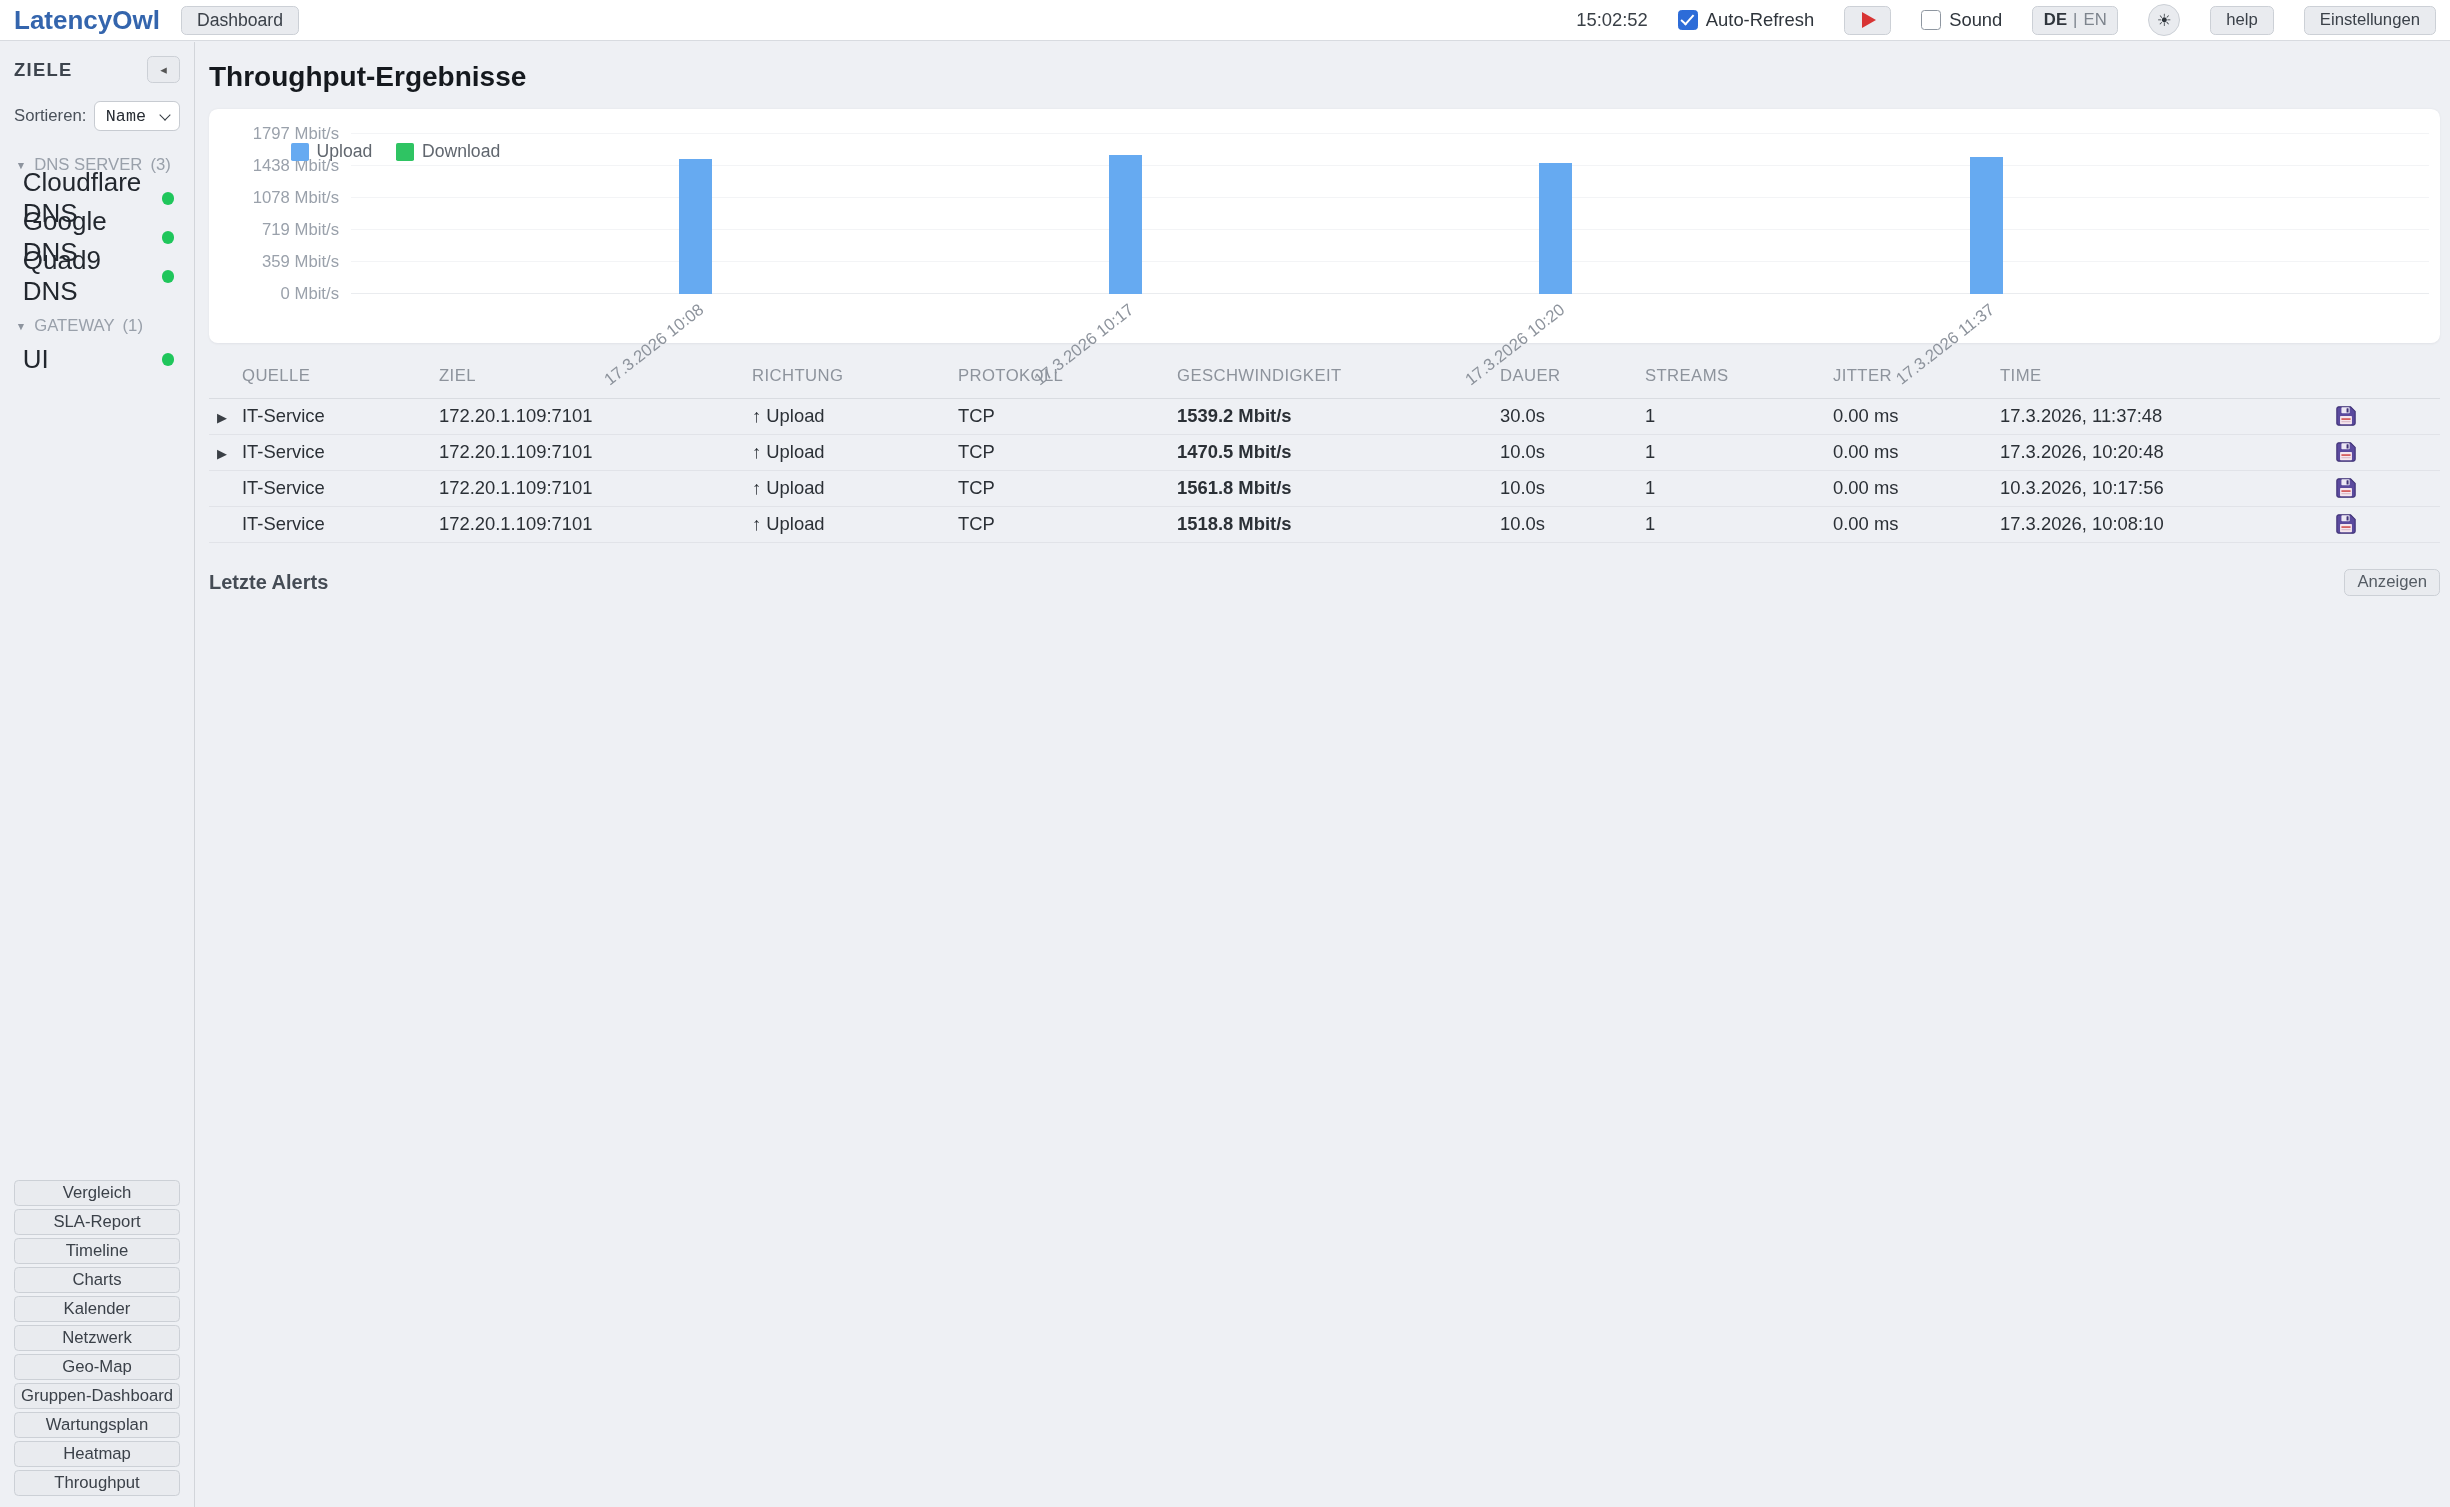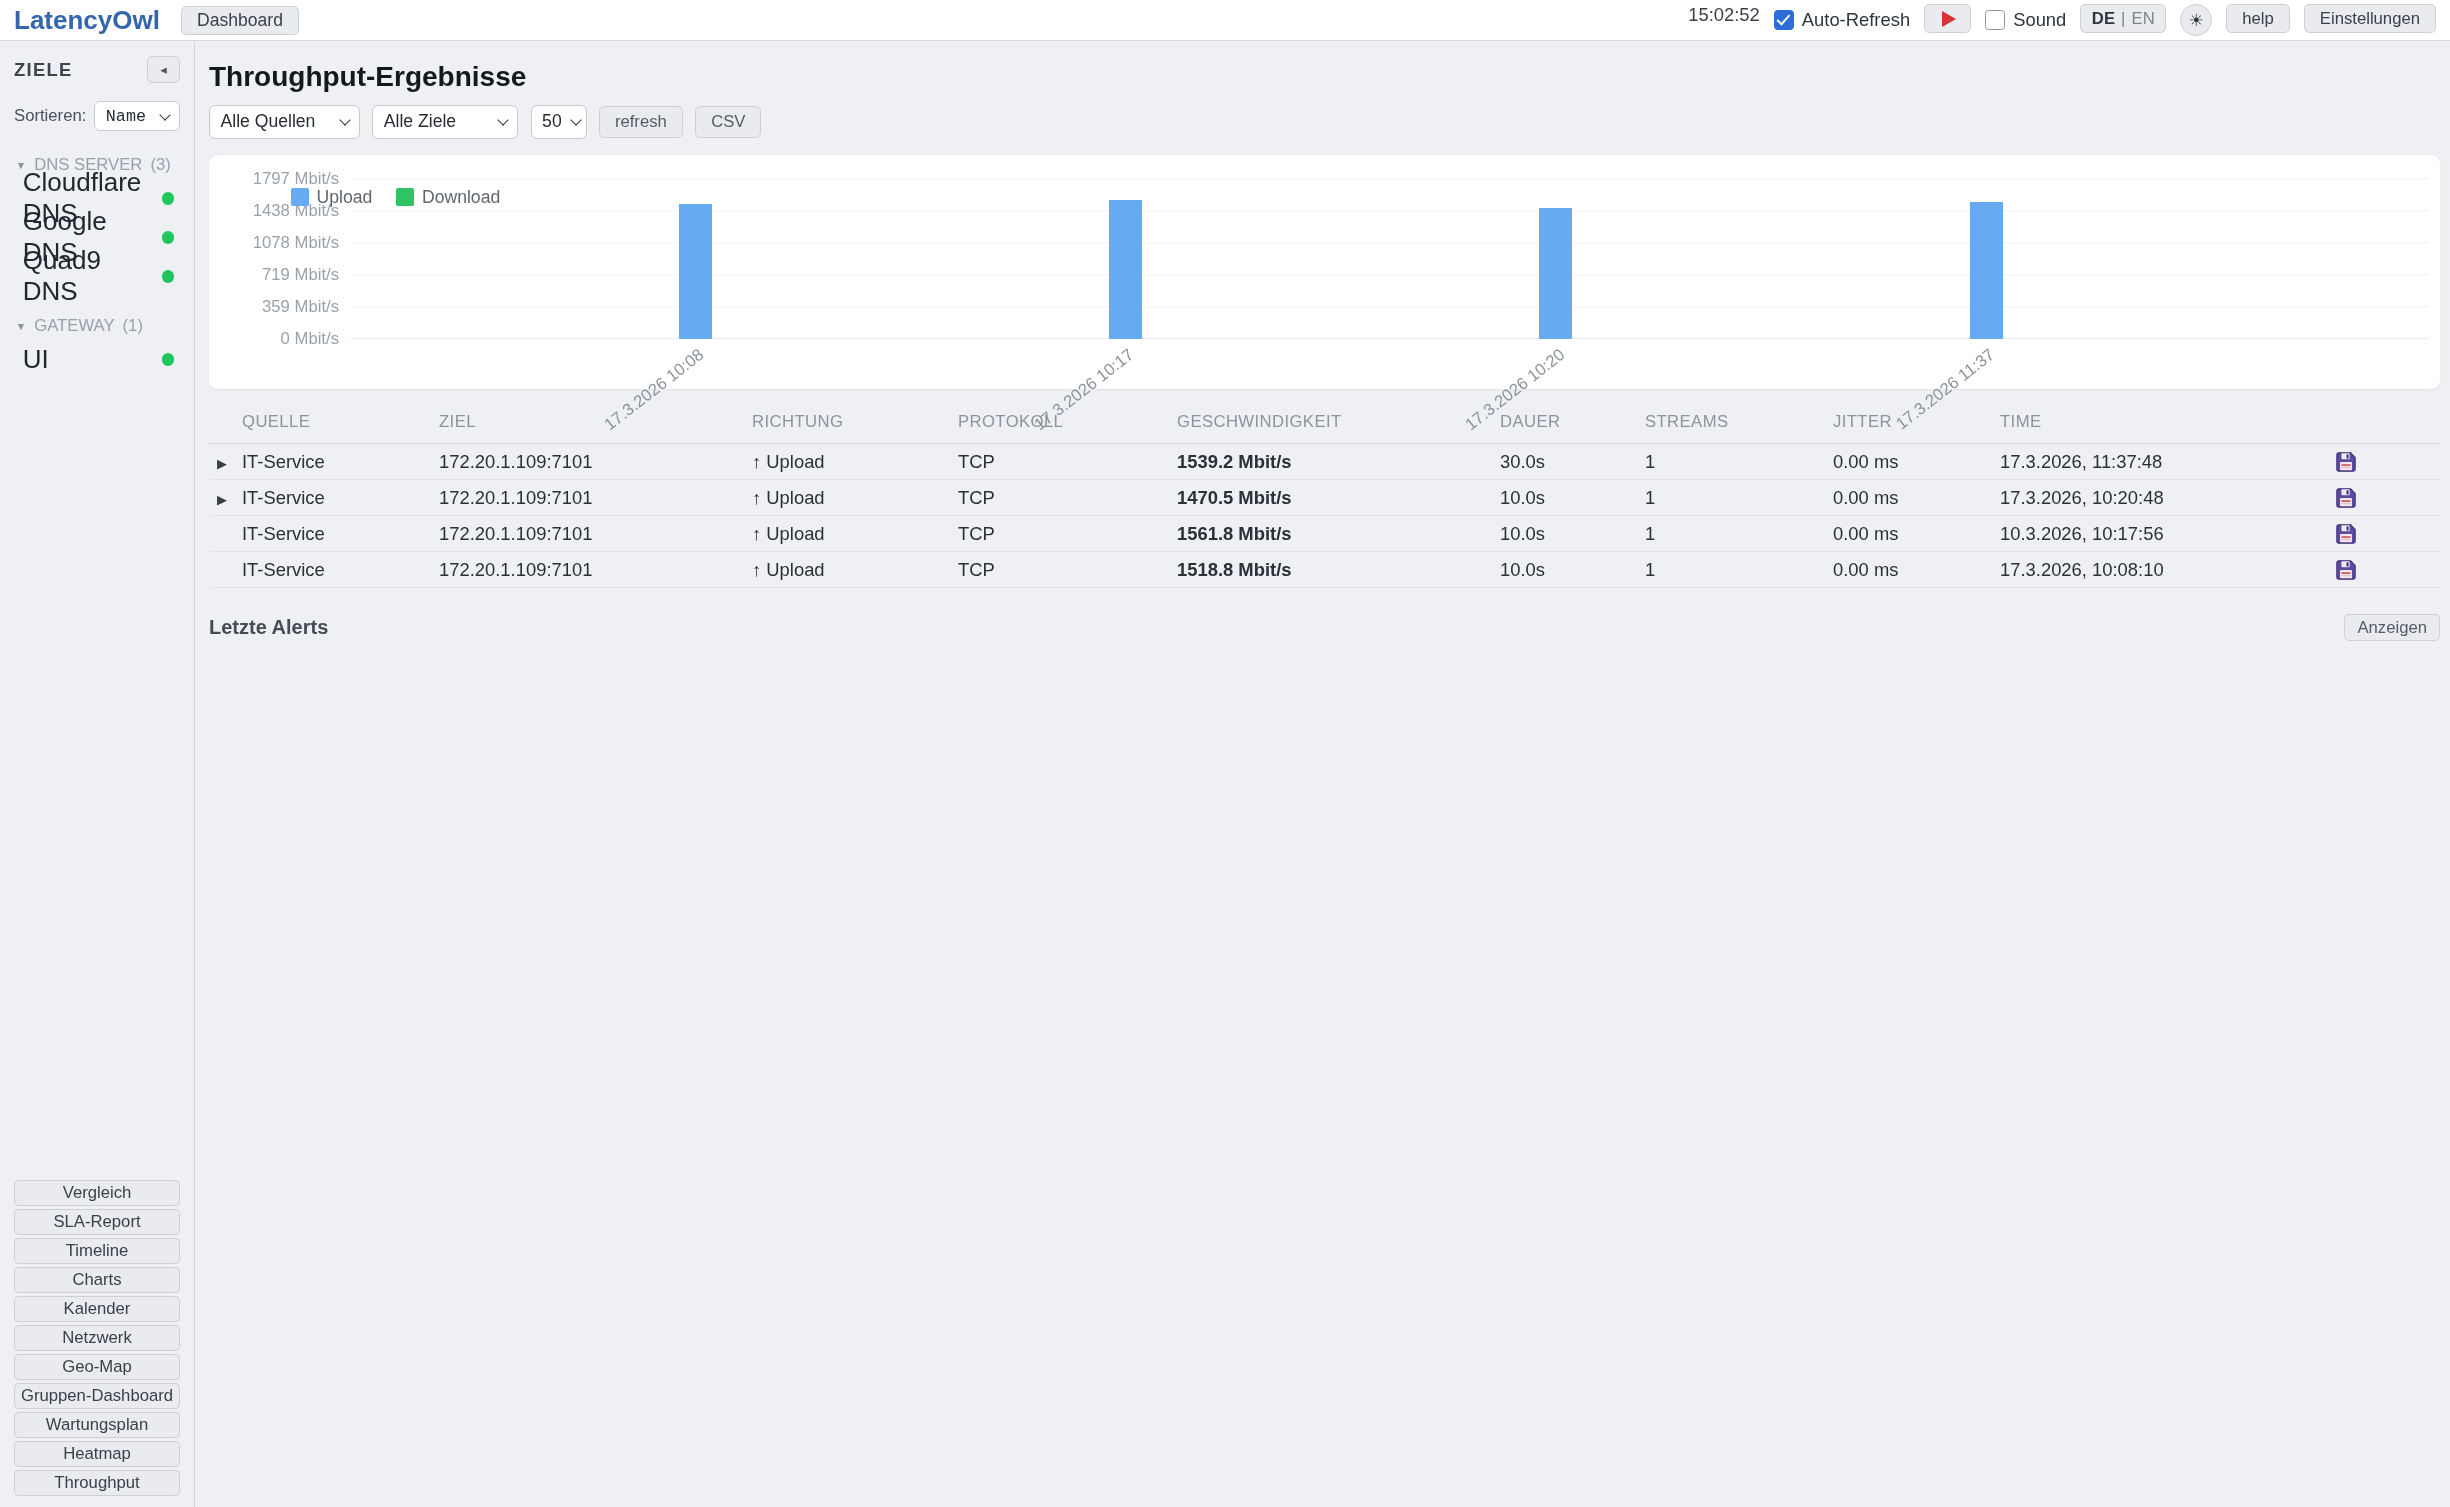--- a/index.html
+++ b/index.html
@@ -9,21 +9,21 @@
   
   .topbar { position:absolute; top:0; left:0; width:2450px; height:41px; background:#fff;
     border-bottom:0.9px solid #d8dbe0; display:flex; align-items:center; justify-content:space-between;
     padding:0 14px; z-index:5; }
   .h-left { display:flex; align-items:center; gap:21px; }
   .logo { font-size:26px; font-weight:700; color:#3465ad; }
   .btn { background:#e9ebef; border:0.9px solid #ccd0d6; border-radius:5.3px; color:#3b4149;
     font-size:16.7px; font-family:inherit; display:inline-flex; align-items:center; justify-content:center;
     cursor:pointer; white-space:nowrap; }
   .tab-btn { height:29px; padding:0 15px; font-size:17.6px; }
-  .h-right { display:flex; gap:14px; }
+  .h-right { display:flex; align-items:center; gap:30px; }
   .clock { font-size:18.4px; color:#3a4047; }
   .chk { display:inline-flex; align-items:center; gap:8px; font-size:18.4px; color:#2f353c; cursor:pointer; }
   .cb { width:20px; height:20px; border-radius:3.5px; background:#fff; border:1.8px solid #8f97a1; position:relative; flex:none; }
   .cb.on { background:#2d6cd8; border-color:#2d6cd8; }
   .cb.on::after { content:""; position:absolute; left:5.3px; top:0.9px; width:5.3px; height:10.5px;
     border:solid #fff; border-width:0 2.6px 2.6px 0; transform:rotate(42deg); }
   .play-btn { width:47px; height:29px; }
   .tri { width:0; height:0; border-left:14px solid #d83434; border-top:8.8px solid transparent;
     border-bottom:8.8px solid transparent; margin-left:3.5px; }
   .lang-btn { height:29px; padding:0 10.5px; gap:6.1px; font-size:16.7px; }
@@ -176,36 +176,20 @@
       <button class="btn">Gruppen-Dashboard</button>
       <button class="btn">Wartungsplan</button>
       <button class="btn">Heatmap</button>
       <button class="btn">Throughput</button>
     </nav>
 </aside>
 
 <main>
   <h1>Throughput-Ergebnisse</h1>
 
-  <div class="filters">
-    <div class="select f-select f-source">
-      <span>Alle Quellen</span>
-      <span class="chev"></span>
-    </div>
-    <div class="select f-select f-target">
-      <span>Alle Ziele</span>
-      <span class="chev"></span>
-    </div>
-    <div class="select f-select f-limit">
-      <span>50</span>
-      <span class="chev"></span>
-    </div>
-    <button class="btn f-btn">refresh</button>
-    <button class="btn f-btn">CSV</button>
-  </div>
 
   <section class="chart-card">
     <div id="ylabels">
         <div class="ylab" style="bottom: 0%;">0 Mbit/s</div>
         <div class="ylab" style="bottom: 19.9777%; margin-top: 47px;">359 Mbit/s</div>
         <div class="ylab" style="bottom: 40.0111%;">719 Mbit/s</div>
         <div class="ylab" style="bottom: 59.9889%;">1078 Mbit/s</div>
         <div class="ylab" style="bottom: 80.0223%;">1438 Mbit/s</div>
         <div class="ylab" style="bottom: 100%;">1797 Mbit/s</div>
       </div>

